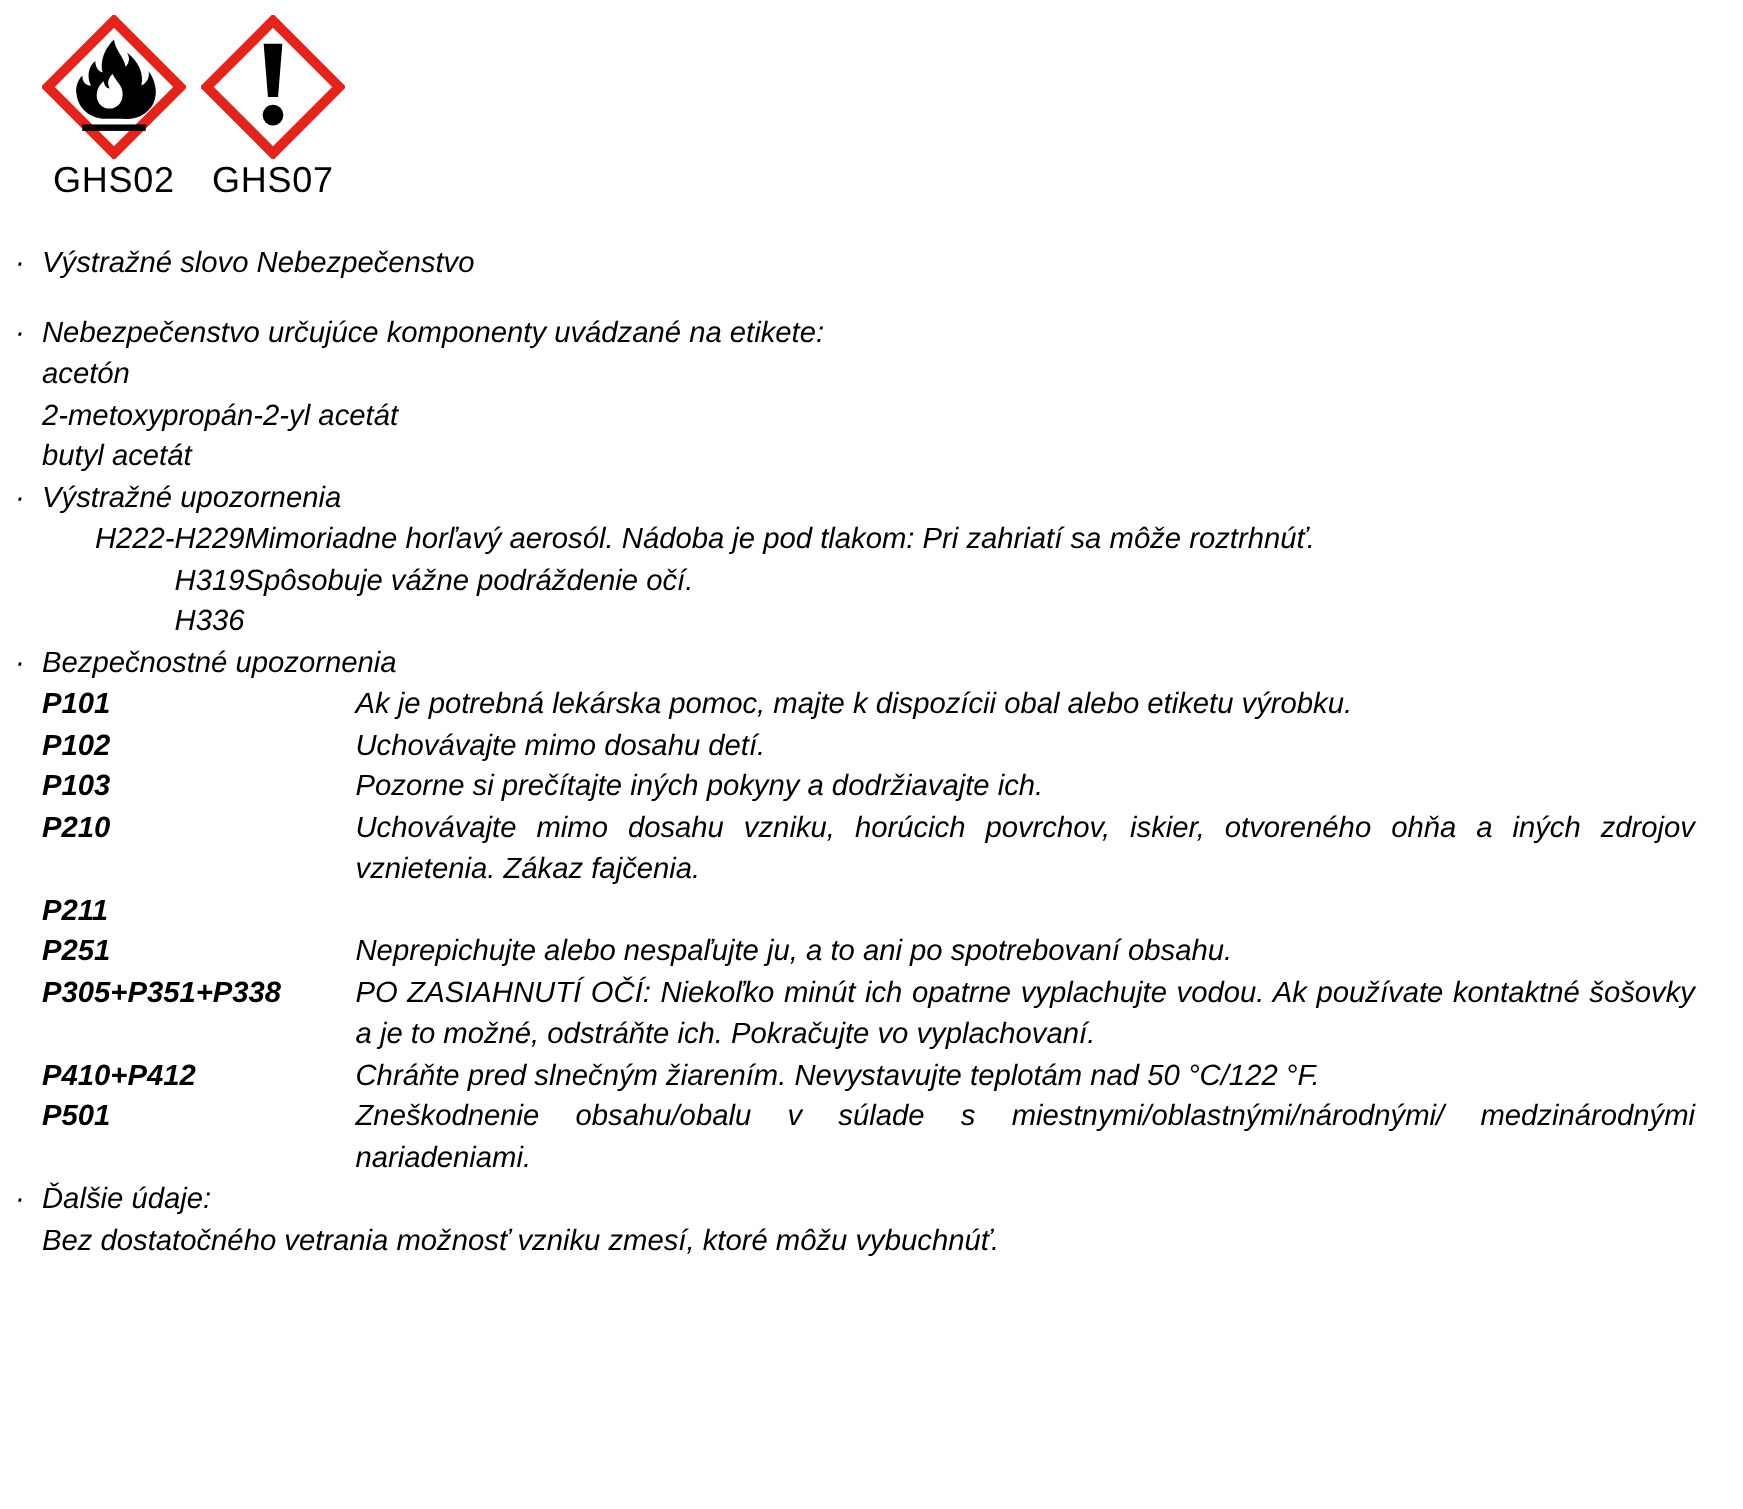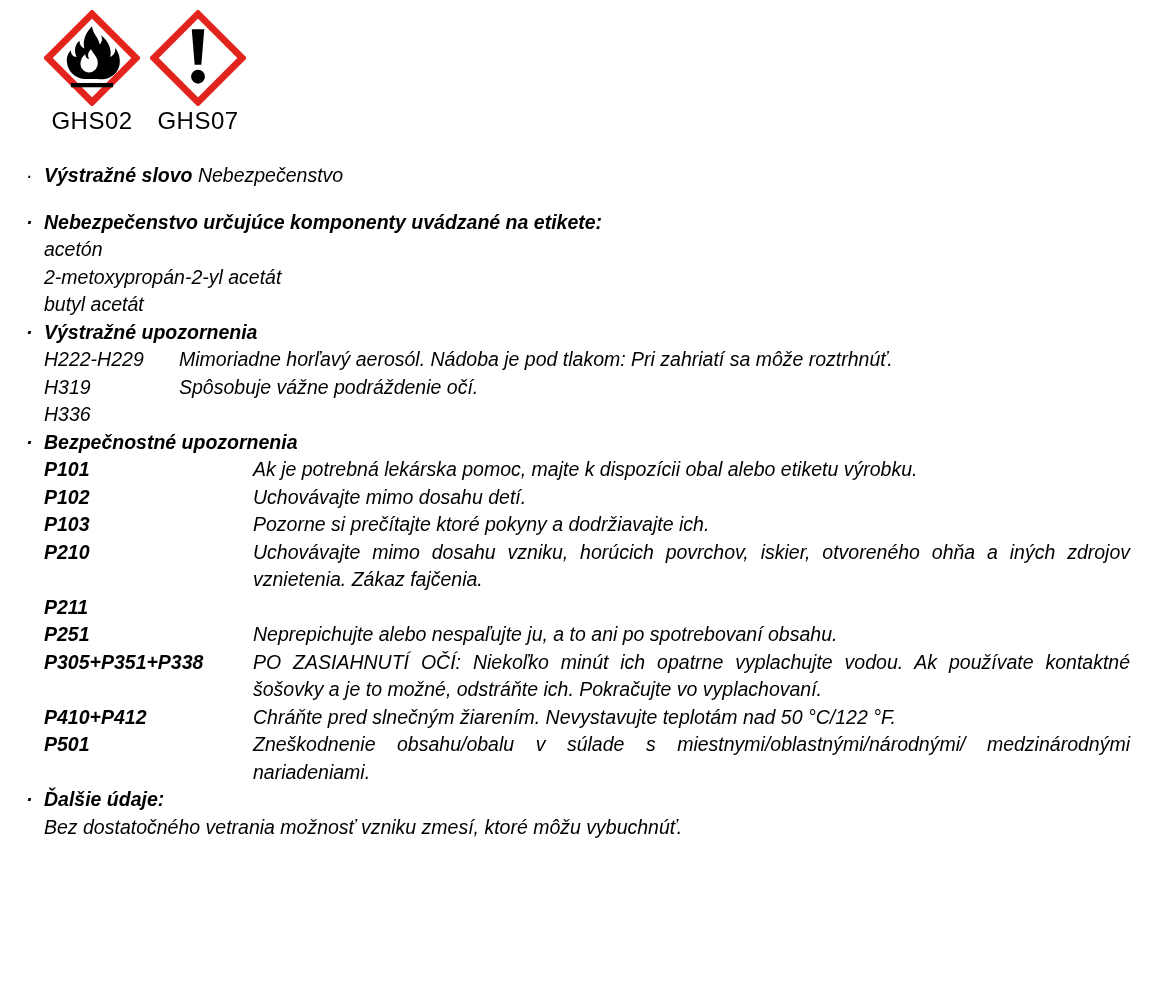--- a/index.html
+++ b/index.html
@@ -4,47 +4,47 @@
 <style>
   html, body { margin: 0; padding: 0; background: #ffffff; }
   body {
     width: 1162px; height: 1006px;
     font-family: "Liberation Sans", sans-serif;
     font-style: italic;
     font-size: 19.5px;
     color: #000;
     overflow: hidden;
   }
-  .page { padding: 10px 32px 0 44px; }
+  .page { padding: 10px 32px 0 28px; }
 
   
   .pictograms { display: flex; gap: 10px; margin-bottom: 28px; }
   .pictogram { width: 96px; text-align: center; }
   .pictogram svg { display: block; width: 96px; height: 96px; }
   .ghs-label {
     font-style: normal;
     font-size: 24px;
     line-height: 26px;
     margin-top: 2px;
     letter-spacing: 0.5px;
     white-space: nowrap;
   }
 
   
   .row { position: relative; line-height: 27.5px; }
   .bullet {
     position: absolute; left: -18px; top: 0;
     width: 16px; text-align: left;
   }
-  .heading { font-weight: bold; }
+  .heading { font-weight: normal; }
   .sec-components { margin-top: 19px; }
   .indent-list .row { line-height: 27.5px; }
 
   .stmt-row { display: flex; line-height: 27.5px; }
-  .hz-code { flex: 0 0 135px; }
+  .hz-code { flex: 0 0 135px; text-align: right; }
   .p-code  { flex: 0 0 209px; font-weight: bold; }
   .stmt-text { flex: 1; text-align: justify; }
 
   .euh-item {
     line-height: 27.5px;
     padding-left: 102px;
     text-indent: -102px;
   }
   .euh-code { margin-right: 7px; }
 
@@ -134,21 +134,21 @@
     <div class="stmt-row">
       <span class="p-code">P101</span>
       <span class="stmt-text">Ak je potrebná lekárska pomoc, majte k dispozícii obal alebo etiketu výrobku.</span>
     </div>
     <div class="stmt-row">
       <span class="p-code">P102</span>
       <span class="stmt-text">Uchovávajte mimo dosahu detí.</span>
     </div>
     <div class="stmt-row">
       <span class="p-code">P103</span>
-      <span class="stmt-text">Pozorne si prečítajte ktoré pokyny a dodržiavajte ich.</span>
+      <span class="stmt-text">Pozorne si prečítajte iných pokyny a dodržiavajte ich.</span>
     </div>
     <div class="stmt-row">
       <span class="p-code">P210</span>
       <span class="stmt-text">Uchovávajte mimo dosahu vzniku, horúcich povrchov, iskier, otvoreného ohňa a iných zdrojov vznietenia. Zákaz fajčenia.</span>
     </div>
     <div class="stmt-row">
       <span class="p-code">P211</span>
     </div>
     <div class="stmt-row">
       <span class="p-code">P251</span>

